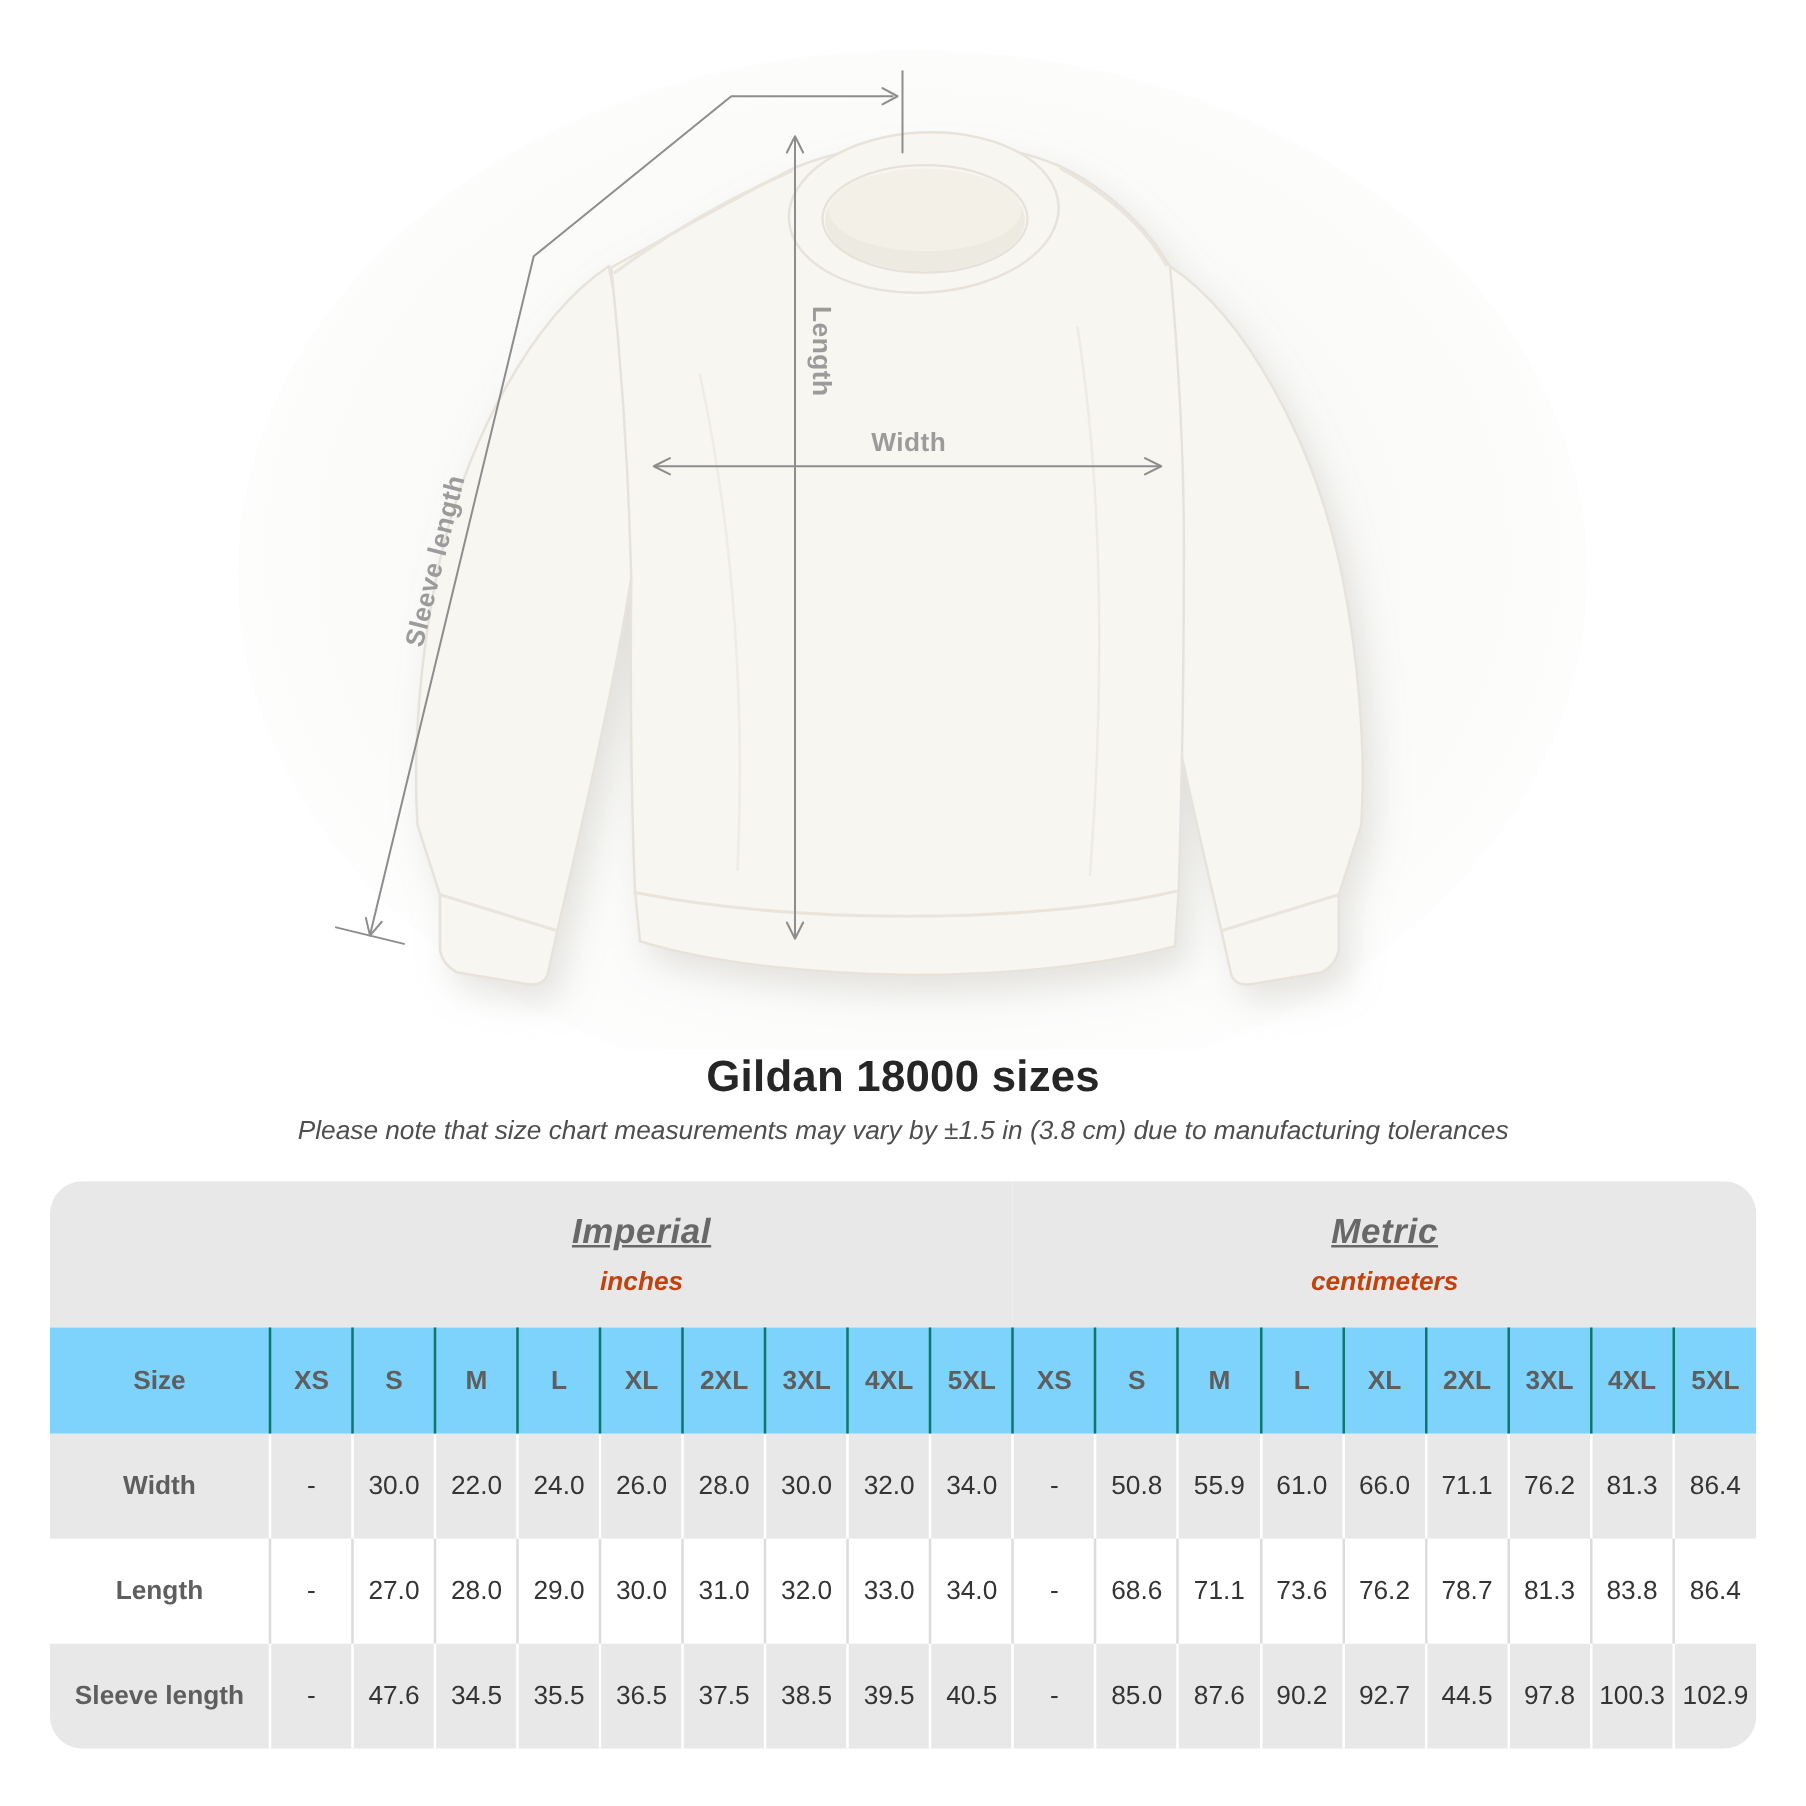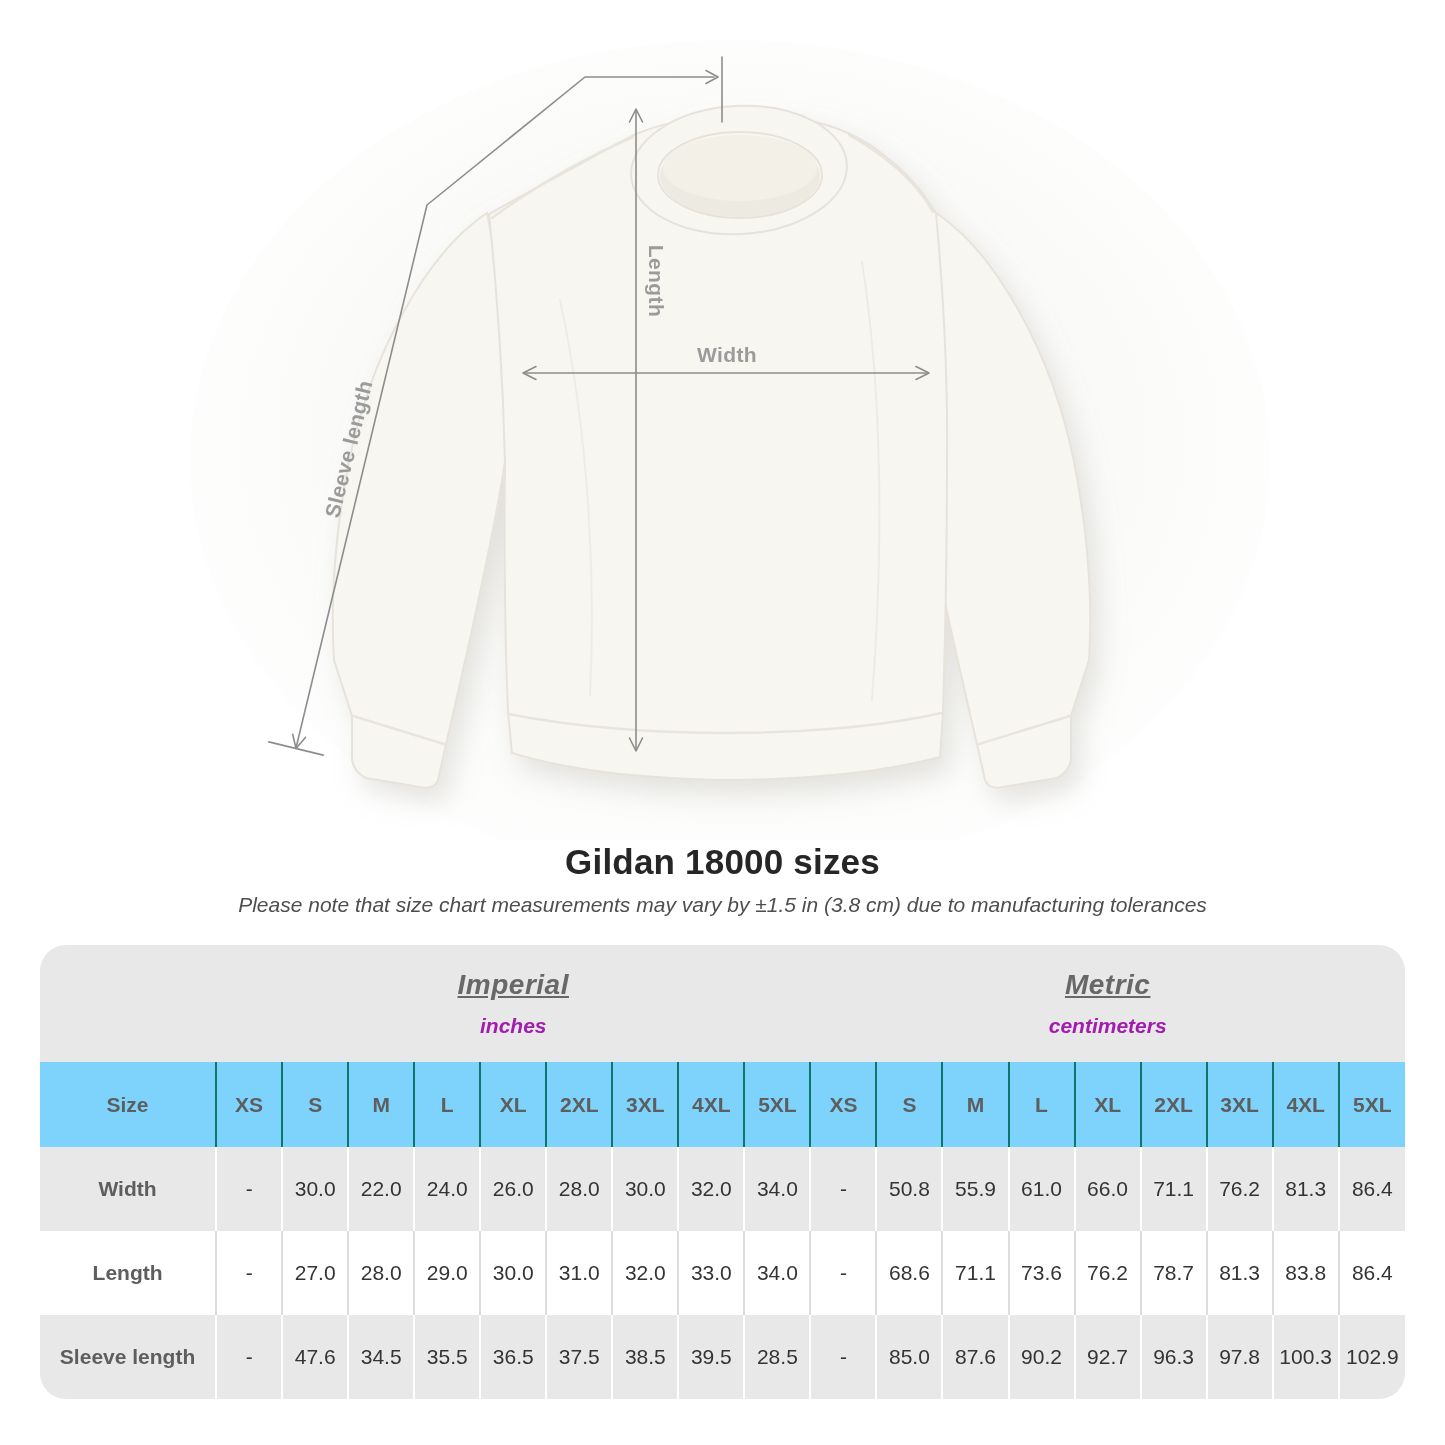--- a/index.html
+++ b/index.html
@@ -23,21 +23,21 @@
       font-size:21px;font-style:italic;color:#4e4e4e;}
 
   
   .table-wrap{position:absolute;left:40px;top:945px;width:1365px;
       border-radius:26px;overflow:hidden;background:#ffffff;}
   table.size-table{width:100%;border-collapse:collapse;table-layout:fixed;}
   .size-table th,.size-table td{padding:0;text-align:center;vertical-align:middle;}
 
   tr.band-row th{background:#e9e8e8;height:117px;border:none;}
   .unit-name{font-size:28px;font-weight:bold;font-style:italic;color:#686868;letter-spacing:.5px;text-decoration:underline;}
-  .unit-sub{font-size:21px;font-style:italic;color:#a21caf;margin-top:13px;}
+  .unit-sub{font-size:21px;font-style:italic;color:#c2410c;margin-top:13px;}
 
   tr.size-row th{background:#7dd3fc;height:85px;
       font-size:21px;font-weight:bold;color:#5e5e5e;}
   tr.size-row th{border-left:2px solid #0f766e;}
   tr.size-row th:first-child{border-left:none;}
 
   tr.data-row td, tr.data-row th{height:84px;font-size:21px;}
   tr.data-row th{font-weight:bold;color:#5e5e5e;}
   tr.data-row td{font-weight:normal;color:#343434;}
 
@@ -249,27 +249,27 @@
       <tr class="data-row row-gray">
         <th>Sleeve length</th>
         <td>-</td>
         <td>47.6</td>
         <td>34.5</td>
         <td>35.5</td>
         <td>36.5</td>
         <td>37.5</td>
         <td>38.5</td>
         <td>39.5</td>
-        <td>28.5</td>
+        <td>40.5</td>
         <td>-</td>
         <td>85.0</td>
         <td>87.6</td>
         <td>90.2</td>
         <td>92.7</td>
-        <td>96.3</td>
+        <td>44.5</td>
         <td>97.8</td>
         <td>100.3</td>
         <td>102.9</td>
       </tr>
     </tbody>
       </table>
   </div>
 </div>
 
 </body></html>

